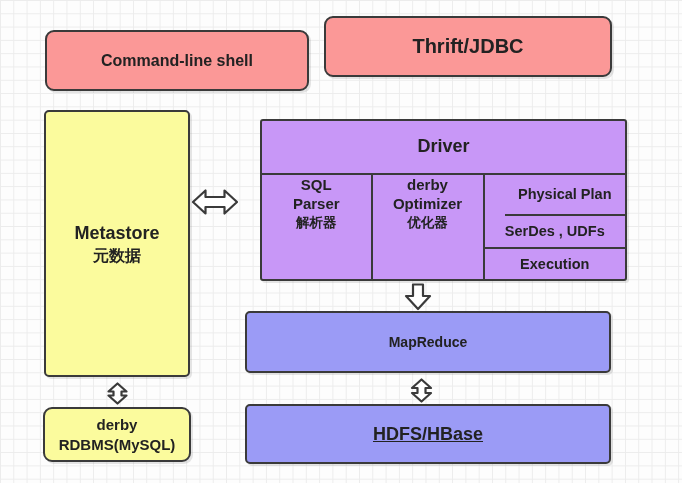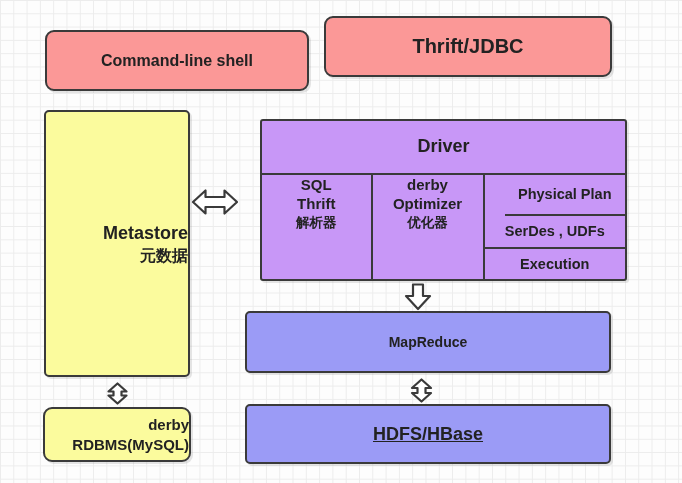--- a/index.html
+++ b/index.html
@@ -26,21 +26,21 @@
     box-sizing: border-box;
     border: 2.5px solid var(--border, #3a3a3a);
     display: flex;
     flex-direction: column;
     align-items: center;
     justify-content: center;
     text-align: center;
     box-shadow: 2px 2px 0 rgba(100,100,100,0.16);
   }
   .pink   { background: var(--pink, #fb9897); }
-  .yellow { background: var(--yellow, #fbfb9d); align-items: flex-end; }
+  .yellow { background: var(--yellow, #fbfb9d); }
   .purple { background: var(--purple, #c897f7); }
   .blue   { background: var(--periwinkle, #9b9bf6); }
 
   .r6 { border-radius: 9px; }
   .r5 { border-radius: 5px; }
   .r2 { border-radius: 3px; }
 
   .cmd-shell   { left: 45px;  top: 30px;  width: 264px; height: 61px;  font-size: 16px; }
   .thrift      { left: 324px; top: 16px;  width: 288px; height: 61px;  font-size: 20px; }
   .metastore   { left: 44px;  top: 110px; width: 146px; height: 267px; font-size: 18px; line-height: 1.35; }
@@ -119,21 +119,21 @@
     <span class="zh">元数据</span>
   </div>
 
   <div class="box purple r2 driver">
     <div class="driver-header">
       <span>Driver</span>
     </div>
     <div class="driver-body">
       <div class="driver-cell cell-sql">
         <span>SQL</span>
-        <span>Thrift</span>
+        <span>Parser</span>
         <span class="zh">解析器</span>
       </div>
       <div class="driver-cell cell-opt">
         <span>derby</span>
         <span>Optimizer</span>
         <span class="zh">优化器</span>
       </div>
       <div class="driver-col3">
         <div class="col3-cell cell-physical">
           <span>Physical Plan</span>

